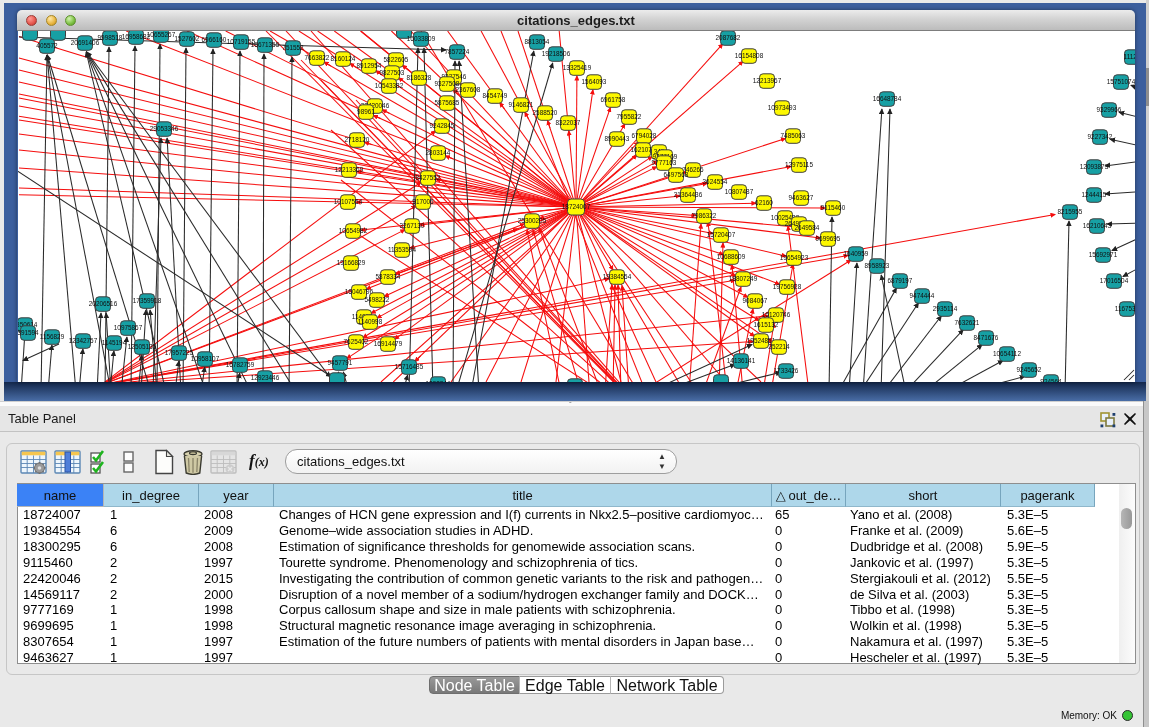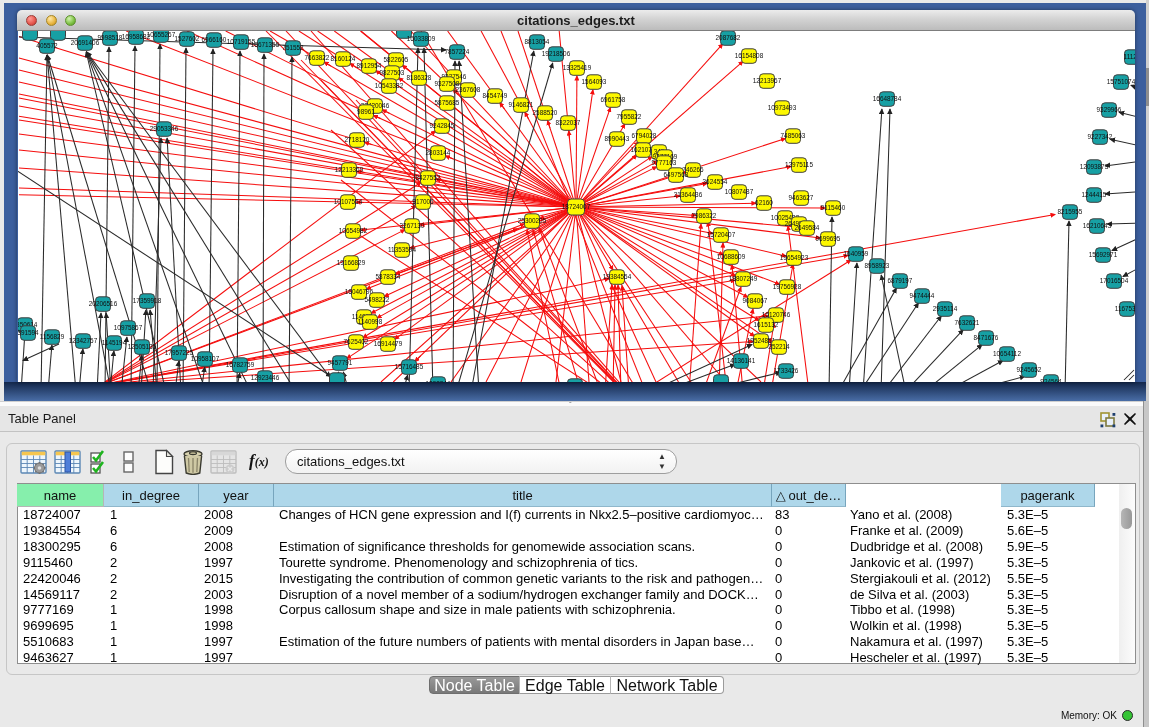--- a/index.html
+++ b/index.html
@@ -33,21 +33,21 @@
 .fx{position:absolute;left:249px;top:451px;font-size:17px;font-weight:bold;font-style:italic;
  font-family:"Liberation Serif",serif;color:#111}
 .fx i{font-size:12px}
 #combo{left:285px;top:449px;width:392px;height:25px;background:linear-gradient(#fff,#f2f2f2);
  border:1px solid #9e9e9e;border-radius:12px}
 #combo .t{position:absolute;left:11px;top:4px;font-size:13px;color:#111}
 #combo .arr{position:absolute;right:10px;top:2px;font-size:8px;color:#333;line-height:10px}
 #tablebox{left:17px;top:483px;width:1119px;height:181px;background:#fff;border:1px solid #8e8e8e}
 .hcell{position:absolute;top:484px;height:23px;background:#aed7ea;border-right:1px solid #77a5bd;
  border-bottom:1px solid #8fb7cb;font-size:13px;text-align:center;line-height:23px;color:#111}
-.hcell.gray{background:#86efac;border-right:1px solid #b5b5b5;border-bottom:1px solid #b5b5b5}
+.hcell.gray{background:#3b82f6;border-right:1px solid #b5b5b5;border-bottom:1px solid #b5b5b5}
 .cell{position:absolute;height:15.9px;font-size:13px;line-height:15.9px;color:#000;
  white-space:nowrap;overflow:hidden}
 #vsb{left:1119px;top:484px;width:16px;height:179px;background:linear-gradient(90deg,#efefef,#fcfcfc)}
 #vsbthumb{left:1121px;top:508px;width:11px;height:21px;background:linear-gradient(90deg,#b6b6b6,#989898);border-radius:6px}
 .tab{position:absolute;top:676px;height:18px;line-height:17px;text-align:center;
  border:1px solid #9b9b9b;background:#fff;color:#111}
 #tab1{left:429px;width:91px;border-radius:4px 0 0 4px;
  background:linear-gradient(#9a9a9a,#787878);color:#fff;border-color:#6e6e6e}
 #tab2{left:519px;width:92px;border-left:1px solid #b5b5b5}
 #tab3{left:610px;width:114px;border-left:1px solid #b5b5b5;border-radius:0 4px 4px 0}
@@ -662,31 +662,33 @@
 <div class="abs" id="combo">
       <div class="t">citations_edges.txt</div>
       <div class="arr">▲<br>▼</div>
     </div>
 <div class="abs" id="tablebox"></div>
 <div class="hcell gray" style="left:17px;width:87px">name</div>
 <div class="hcell" style="left:104px;width:95px">in_degree</div>
 <div class="hcell" style="left:199px;width:75px">year</div>
 <div class="hcell" style="left:274px;width:498px">title</div>
 <div class="hcell" style="left:772px;width:74px">△ out_de…</div>
+<div class="hcell" style="left:846px;width:155px">short</div>
 <div class="hcell" style="left:1001px;width:94px">pagerank</div>
 <div class="cell" style="left:23px;top:507.0px;width:83px">18724007</div>
 <div class="cell" style="left:110px;top:507.0px;width:91px">1</div>
 <div class="cell" style="left:204px;top:507.0px;width:71px">2008</div>
 <div class="cell" style="left:279px;top:507.0px;width:494px">Changes of HCN gene expression and I(f) currents in Nkx2.5–positive cardiomyoc…</div>
-<div class="cell" style="left:775px;top:507.0px;width:70px">83</div>
+<div class="cell" style="left:775px;top:507.0px;width:70px">65</div>
 <div class="cell" style="left:850px;top:507.0px;width:151px">Yano et al. (2008)</div>
 <div class="cell" style="left:1007px;top:507.0px;width:90px">5.3E–5</div>
 <div class="cell" style="left:23px;top:522.9px;width:83px">19384554</div>
 <div class="cell" style="left:110px;top:522.9px;width:91px">6</div>
 <div class="cell" style="left:204px;top:522.9px;width:71px">2009</div>
+<div class="cell" style="left:279px;top:522.9px;width:494px">Genome–wide association studies in ADHD.</div>
 <div class="cell" style="left:775px;top:522.9px;width:70px">0</div>
 <div class="cell" style="left:850px;top:522.9px;width:151px">Franke et al. (2009)</div>
 <div class="cell" style="left:1007px;top:522.9px;width:90px">5.6E–5</div>
 <div class="cell" style="left:23px;top:538.8px;width:83px">18300295</div>
 <div class="cell" style="left:110px;top:538.8px;width:91px">6</div>
 <div class="cell" style="left:204px;top:538.8px;width:71px">2008</div>
 <div class="cell" style="left:279px;top:538.8px;width:494px">Estimation of significance thresholds for genomewide association scans.</div>
 <div class="cell" style="left:775px;top:538.8px;width:70px">0</div>
 <div class="cell" style="left:850px;top:538.8px;width:151px">Dudbridge et al. (2008)</div>
 <div class="cell" style="left:1007px;top:538.8px;width:90px">5.9E–5</div>
@@ -699,39 +701,40 @@
 <div class="cell" style="left:1007px;top:554.7px;width:90px">5.3E–5</div>
 <div class="cell" style="left:23px;top:570.6px;width:83px">22420046</div>
 <div class="cell" style="left:110px;top:570.6px;width:91px">2</div>
 <div class="cell" style="left:204px;top:570.6px;width:71px">2015</div>
 <div class="cell" style="left:279px;top:570.6px;width:494px">Investigating the contribution of common genetic variants to the risk and pathogen…</div>
 <div class="cell" style="left:775px;top:570.6px;width:70px">0</div>
 <div class="cell" style="left:850px;top:570.6px;width:151px">Stergiakouli et al. (2012)</div>
 <div class="cell" style="left:1007px;top:570.6px;width:90px">5.5E–5</div>
 <div class="cell" style="left:23px;top:586.5px;width:83px">14569117</div>
 <div class="cell" style="left:110px;top:586.5px;width:91px">2</div>
-<div class="cell" style="left:204px;top:586.5px;width:71px">2003</div>
+<div class="cell" style="left:204px;top:586.5px;width:71px">2000</div>
 <div class="cell" style="left:279px;top:586.5px;width:494px">Disruption of a novel member of a sodium/hydrogen exchanger family and DOCK…</div>
 <div class="cell" style="left:775px;top:586.5px;width:70px">0</div>
 <div class="cell" style="left:850px;top:586.5px;width:151px">de Silva et al. (2003)</div>
 <div class="cell" style="left:1007px;top:586.5px;width:90px">5.3E–5</div>
 <div class="cell" style="left:23px;top:602.4px;width:83px">9777169</div>
 <div class="cell" style="left:110px;top:602.4px;width:91px">1</div>
 <div class="cell" style="left:204px;top:602.4px;width:71px">1998</div>
 <div class="cell" style="left:279px;top:602.4px;width:494px">Corpus callosum shape and size in male patients with schizophrenia.</div>
 <div class="cell" style="left:775px;top:602.4px;width:70px">0</div>
 <div class="cell" style="left:850px;top:602.4px;width:151px">Tibbo et al. (1998)</div>
 <div class="cell" style="left:1007px;top:602.4px;width:90px">5.3E–5</div>
 <div class="cell" style="left:23px;top:618.3px;width:83px">9699695</div>
 <div class="cell" style="left:110px;top:618.3px;width:91px">1</div>
 <div class="cell" style="left:204px;top:618.3px;width:71px">1998</div>
+<div class="cell" style="left:279px;top:618.3px;width:494px">Structural magnetic resonance image averaging in schizophrenia.</div>
 <div class="cell" style="left:775px;top:618.3px;width:70px">0</div>
 <div class="cell" style="left:850px;top:618.3px;width:151px">Wolkin et al. (1998)</div>
 <div class="cell" style="left:1007px;top:618.3px;width:90px">5.3E–5</div>
-<div class="cell" style="left:23px;top:634.2px;width:83px">5510683</div>
+<div class="cell" style="left:23px;top:634.2px;width:83px">8307654</div>
 <div class="cell" style="left:110px;top:634.2px;width:91px">1</div>
 <div class="cell" style="left:204px;top:634.2px;width:71px">1997</div>
 <div class="cell" style="left:279px;top:634.2px;width:494px">Estimation of the future numbers of patients with mental disorders in Japan base…</div>
 <div class="cell" style="left:775px;top:634.2px;width:70px">0</div>
 <div class="cell" style="left:850px;top:634.2px;width:151px">Nakamura et al. (1997)</div>
 <div class="cell" style="left:1007px;top:634.2px;width:90px">5.3E–5</div>
 <div class="cell" style="left:23px;top:650.1px;width:83px">9463627</div>
 <div class="cell" style="left:110px;top:650.1px;width:91px">1</div>
 <div class="cell" style="left:204px;top:650.1px;width:71px">1997</div>
 <div class="cell" style="left:775px;top:650.1px;width:70px">0</div>

